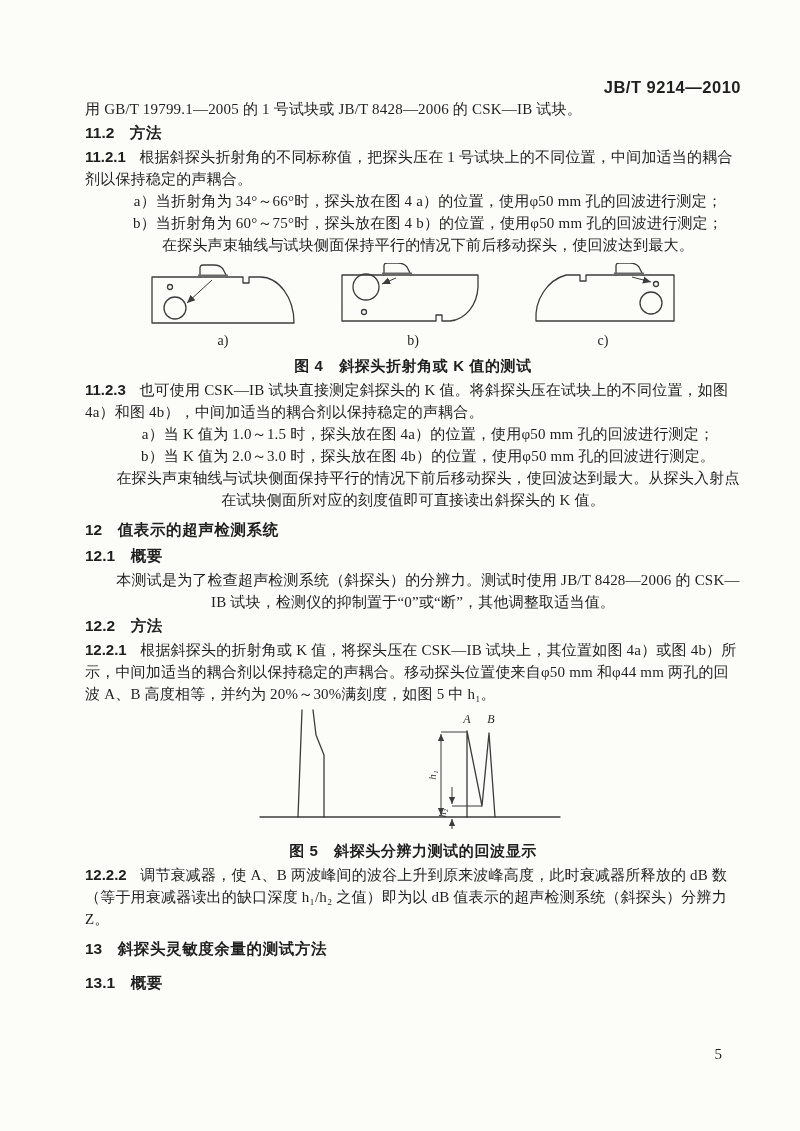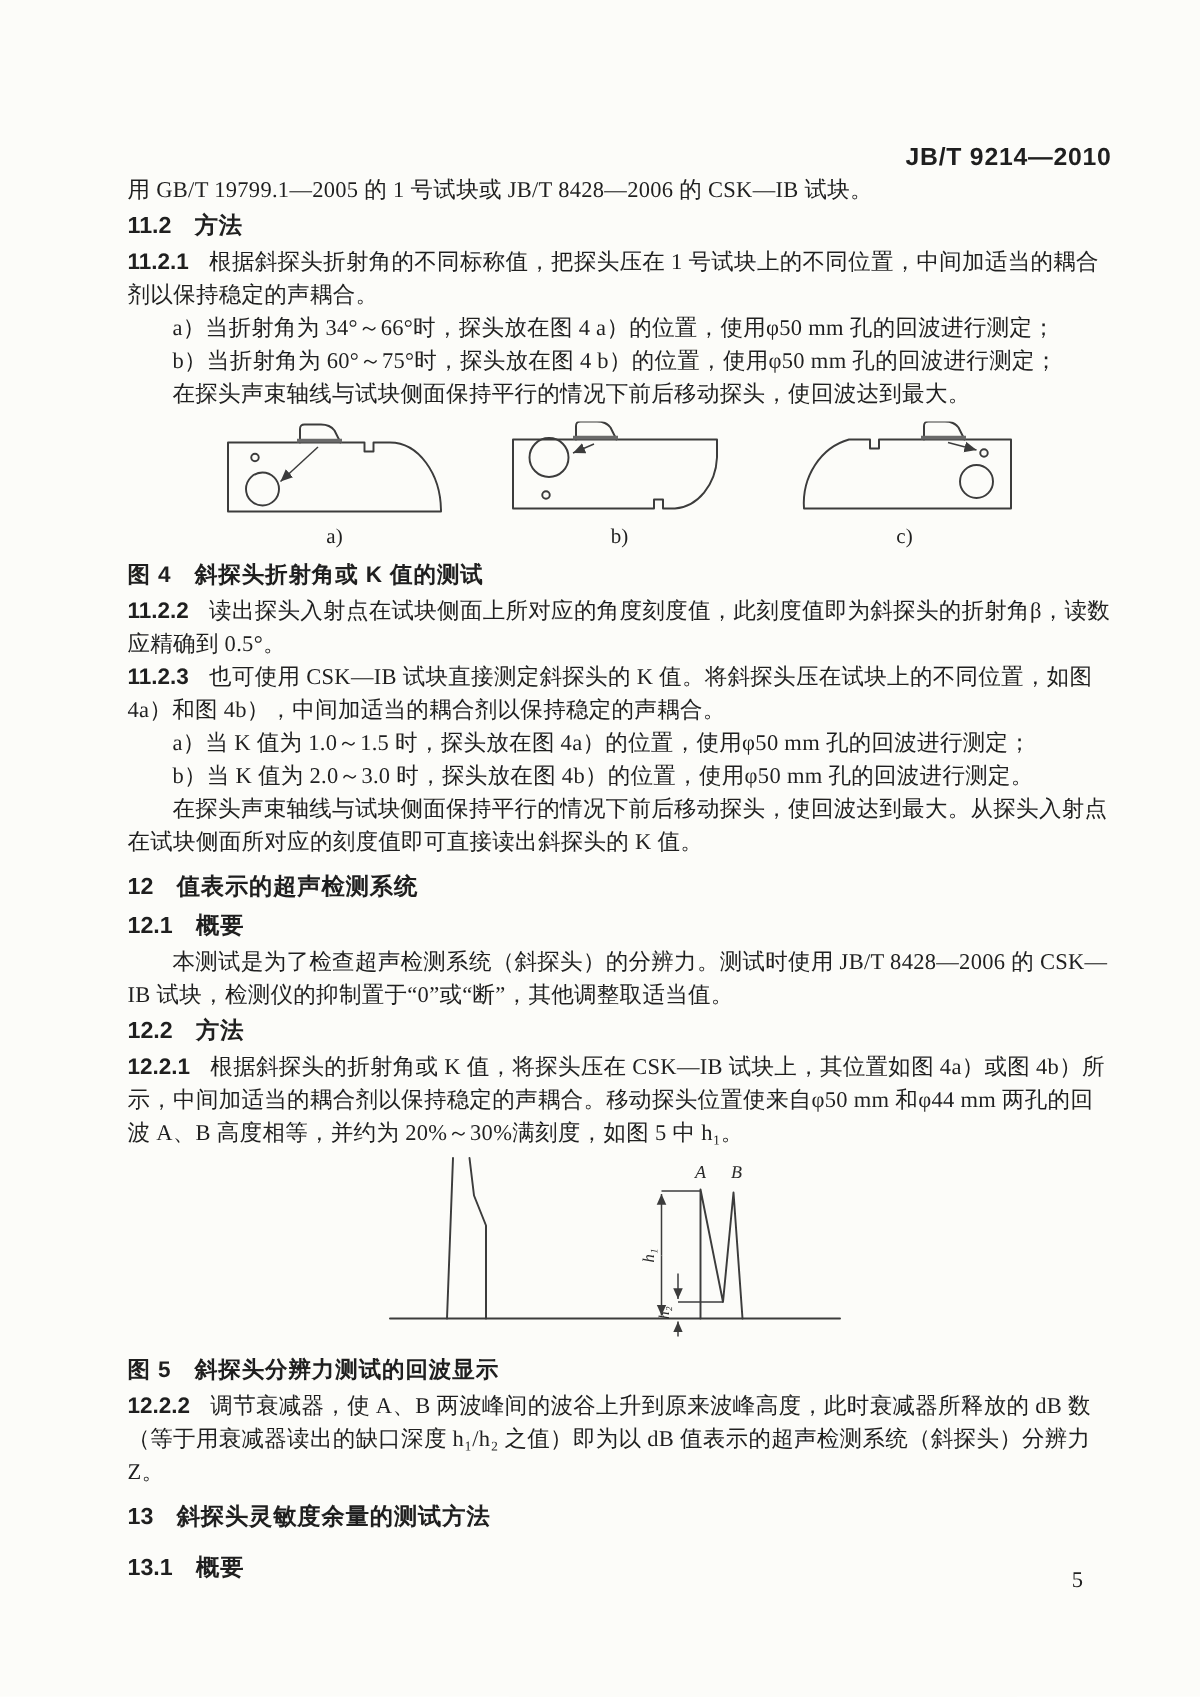--- a/index.html
+++ b/index.html
@@ -1,32 +1,32 @@
 <!DOCTYPE html>
 <html><head>
 <meta charset="utf-8">
 <style>
   html,body{margin:0;padding:0;}
   .page{position:relative;width:800px;height:1131px;background:#fcfcf9;overflow:hidden;color:#1f1f1f;}
-  .content{position:absolute;left:85px;top:94px;width:656px;}
+  .content{position:absolute;left:85px;top:76px;width:656px;}
   .doc-header{font-family:"Liberation Sans","DejaVu Sans",sans-serif;font-weight:700;font-size:16.5px;line-height:22px;text-align:right;letter-spacing:.5px;}
   p.body{margin:0;font:15px/22px "Liberation Serif","DejaVu Serif",serif;letter-spacing:.2px;}
   .first{margin-top:14px;}
-  .indent{text-indent:2em;}
+  .indent{text-indent:2em;text-align:center;}
   .num{font-family:"Liberation Sans","DejaVu Sans",sans-serif;font-weight:700;margin-right:.9em;letter-spacing:0;}
   .sec{margin:2px 0;font:700 15.5px/22px "Liberation Sans","DejaVu Sans",sans-serif;letter-spacing:.6px;}
   .sec .num{margin-right:1em;}
   .sec-main{margin-top:8px;margin-bottom:4px;}
   .gap-lg{margin-top:12px;}
   .fig4{margin:7px 0 0;}
   .fig4-row{display:flex;justify-content:center;gap:40px;}
   .fig-block{display:flex;flex-direction:column;align-items:center;}
   .fig-block svg{display:block;}
   .fig-label{font:14px/18px "Liberation Serif","DejaVu Serif",serif;margin-top:3px;}
-  .fig-caption{text-align:left;font:700 15px/22px "Liberation Sans","DejaVu Sans",sans-serif;margin:5px 0 2px;letter-spacing:.6px;}
+  .fig-caption{text-align:center;font:700 15px/22px "Liberation Sans","DejaVu Sans",sans-serif;margin:5px 0 2px;letter-spacing:.6px;}
   .fig5{margin:2px 0 0;text-align:center;}
   .page-num{position:absolute;top:1044px;right:78px;font:15px/20px "Liberation Serif","DejaVu Serif",serif;}
   svg .ln{stroke:#3c3c3c;stroke-width:1.3;fill:none;stroke-linejoin:round;stroke-linecap:round;}
   svg .thin{stroke:#3c3c3c;stroke-width:1;fill:none;}
   svg text{font-family:"Liberation Serif","DejaVu Serif",serif;font-style:italic;fill:#2a2a2a;}
 </style>
 </head>
 <body>
 
 <div class="page">
@@ -96,21 +96,20 @@
             <circle class="ln" cx="128" cy="21" r="2.5"></circle>
             <circle class="ln" cx="123" cy="40" r="11"></circle>
           </svg>
           <div class="fig-label">c)</div>
         </div>
 
       </div>
       <figcaption class="fig-caption">图 4　斜探头折射角或 K 值的测试</figcaption>
     </figure>
 
-    <p class="body"><span class="num">11.2.2</span><span>读出探头入射点在试块侧面上所对应的角度刻度值，此刻度值即为斜探头的折射角β，读数应精确到 0.5°。</span></p>
 
     <p class="body"><span class="num">11.2.3</span><span>也可使用 CSK—IB 试块直接测定斜探头的 K 值。将斜探头压在试块上的不同位置，如图 4a）和图 4b），中间加适当的耦合剂以保持稳定的声耦合。</span></p>
 
     <p class="body indent">a）当 K 值为 1.0～1.5 时，探头放在图 4a）的位置，使用φ50 mm 孔的回波进行测定；</p>
     <p class="body indent">b）当 K 值为 2.0～3.0 时，探头放在图 4b）的位置，使用φ50 mm 孔的回波进行测定。</p>
     <p class="body indent">在探头声束轴线与试块侧面保持平行的情况下前后移动探头，使回波达到最大。从探头入射点在试块侧面所对应的刻度值即可直接读出斜探头的 K 值。</p>
 
     <p class="sec sec-main"><span class="num">12</span><span>值表示的超声检测系统</span></p>
 
     <p class="sec"><span class="num">12.1</span><span>概要</span></p>

